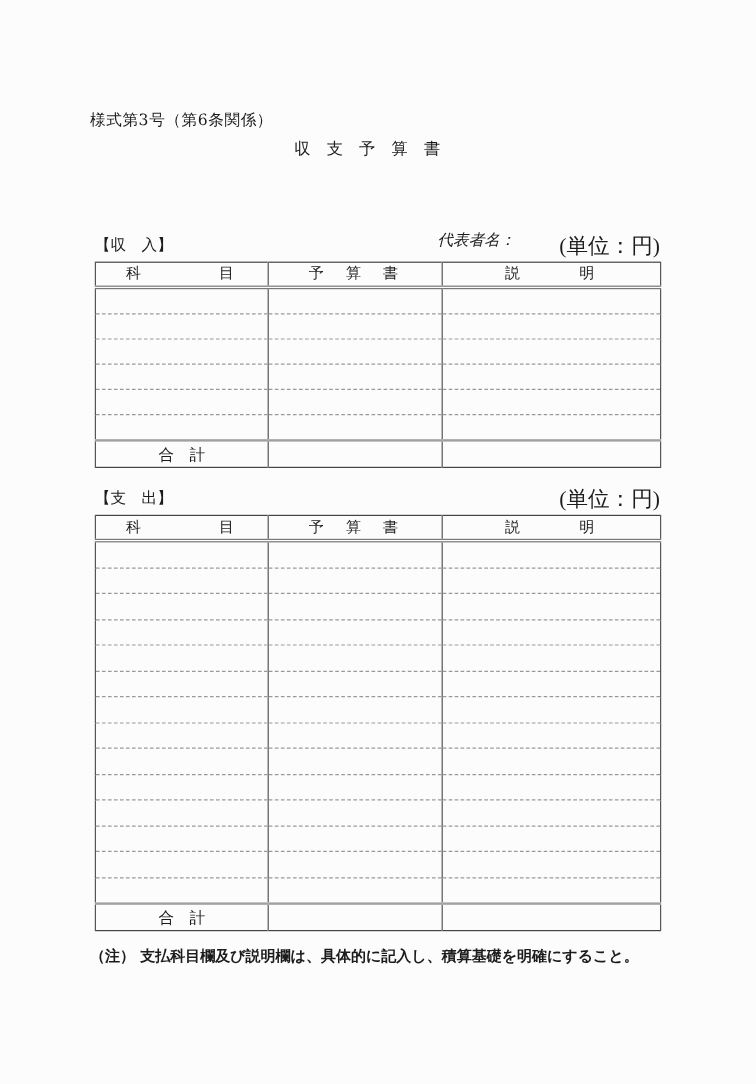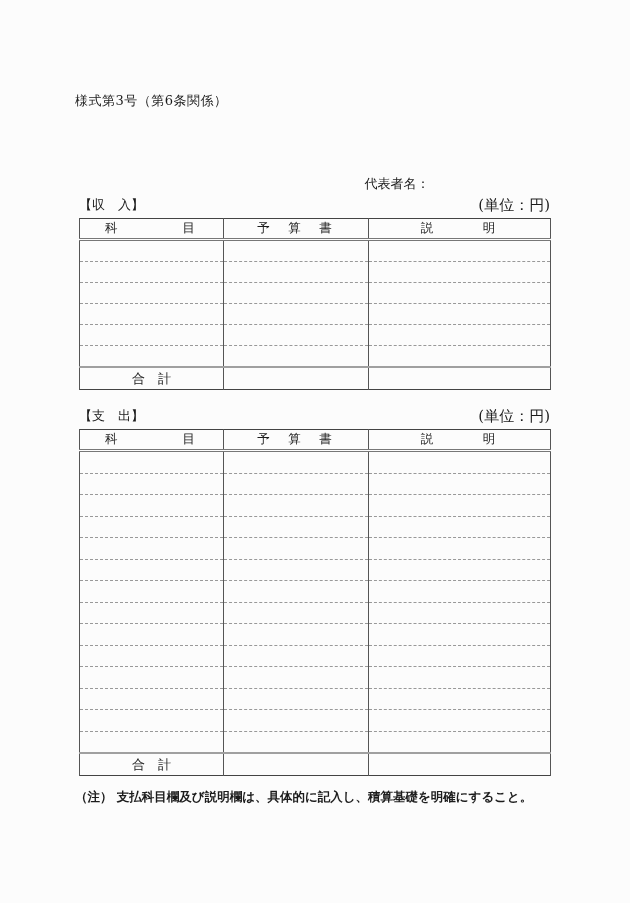--- a/index.html
+++ b/index.html
@@ -40,41 +40,42 @@
     white-space: pre;
   }
   .name-field {
     position: absolute;
     left: 348px;
     font-size: 13px;
     line-height: 17px;
     white-space: pre;
   }
   .org-name { top: 154px; }
-  .rep-name { top: 158px; }
+  .rep-name { top: 175px; font-style: italic; }
 
   .section {
     position: absolute;
     left: 79px;
     width: 471px;
   }
   .section-income { top: 197px; }
   .section-expense { top: 408px; }
 
   .section-head {
     display: flex;
     justify-content: space-between;
     align-items: flex-start;
     font-size: 13px;
     line-height: 16px;
     margin-bottom: 5px;
     white-space: pre;
   }
   .section-head .unit-label {
-    font-size: 15px;
+    font-size: 18px;
+    font-family: Liberation Serif, serif;
   }
 
   table.budget-table {
     border-collapse: collapse;
     table-layout: fixed;
     width: 471px;
     border: 1.4px solid #444;
     background: transparent;
   }
   table.budget-table col.c1 { width: 144px; }
@@ -123,20 +124,21 @@
     font-weight: bold;
   }
 </style>
 </head>
 <body>
 
 <div class="doc">
 
   <div class="form-number">様式第3号（第6条関係）</div>
 
+  <div class="doc-title">収　支　予　算　書</div>
 
   <div class="name-field rep-name">
     <span>代表者名：</span><span></span>
   </div>
 
   <div class="section section-income">
     <div class="section-head">
       <span>【収　入】</span>
       <span class="unit-label">(単位：円)</span>
     </div>

